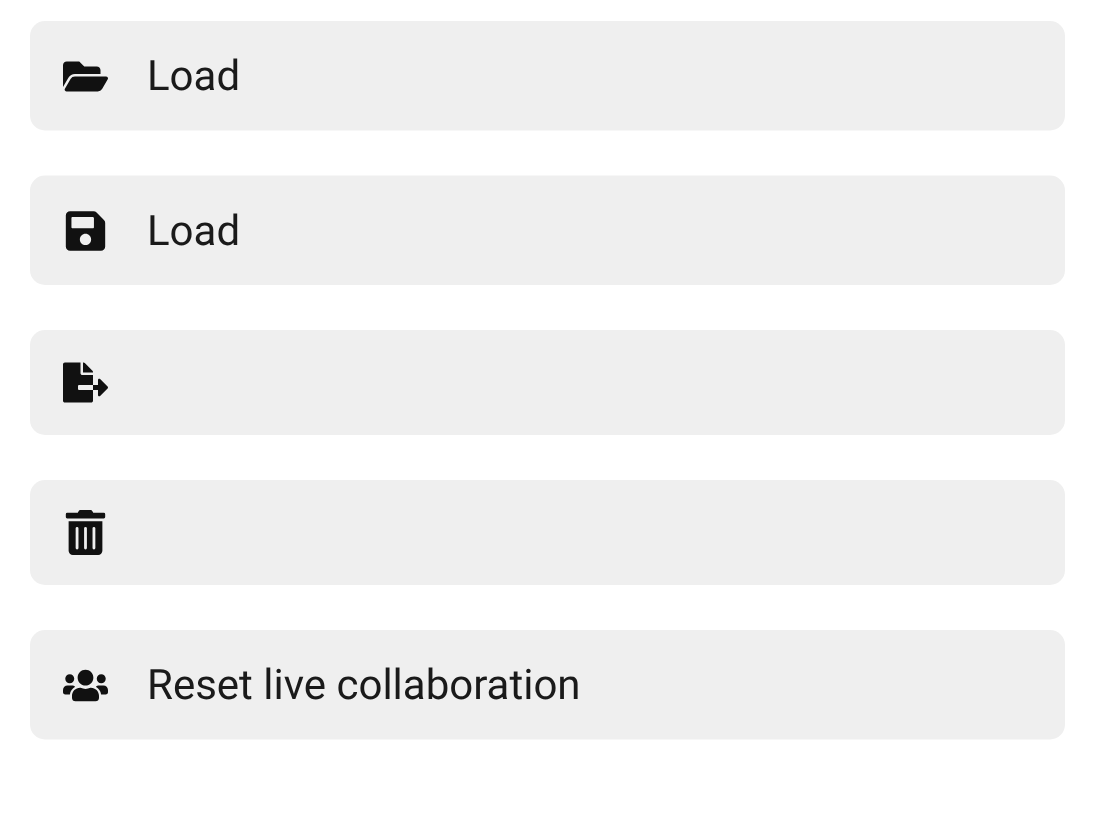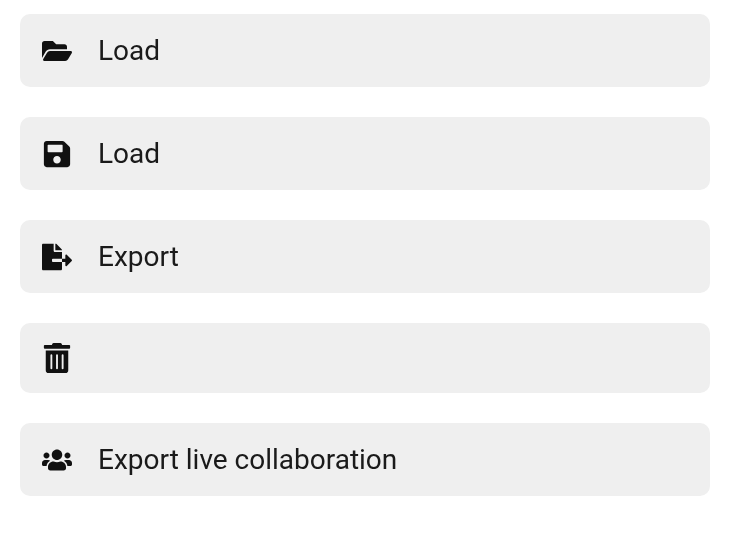--- a/index.html
+++ b/index.html
@@ -65,31 +65,30 @@
   </span>
   <span class="label">Load</span>
 </div>
 
 <div class="menu-item">
   <span class="icon">
     <svg viewBox="0 0 576 512">
         <path d="M384 121.9c0-6.3-2.5-12.4-7-16.9L279.1 7c-4.5-4.5-10.6-7-17-7H256v128h128zM571 308l-95.7-96.4c-10.1-10.1-27.4-3-27.4 11.3V288h-64v64h64v65.2c0 14.3 17.3 21.4 27.4 11.3L571 332c6.6-6.6 6.6-17.4 0-24zm-379 28v-32c0-8.8 7.2-16 16-16h176V160H248c-13.2 0-24-10.8-24-24V0H24C10.7 0 0 10.7 0 24v464c0 13.3 10.7 24 24 24h336c13.3 0 24-10.7 24-24V352H208c-8.8 0-16-7.2-16-16z"></path>
       </svg>
   </span>
-  <span class="label">Export</span>
 </div>
 
 <div class="menu-item">
   <span class="icon">
     <svg viewBox="0 0 448 512">
         <path d="M32 464a48 48 0 0 0 48 48h288a48 48 0 0 0 48-48V128H32zm272-256a16 16 0 0 1 32 0v224a16 16 0 0 1-32 0zm-96 0a16 16 0 0 1 32 0v224a16 16 0 0 1-32 0zm-96 0a16 16 0 0 1 32 0v224a16 16 0 0 1-32 0zM432 32H312l-9.4-18.7A24 24 0 0 0 281.1 0H166.8a23.72 23.72 0 0 0-21.4 13.3L136 32H16A16 16 0 0 0 0 48v32a16 16 0 0 0 16 16h416a16 16 0 0 0 16-16V48a16 16 0 0 0-16-16z"></path>
       </svg>
   </span>
 </div>
 
 <div class="menu-item">
   <span class="icon">
     <svg viewBox="0 0 640 512">
         <path d="M96 224c35.3 0 64-28.7 64-64s-28.7-64-64-64-64 28.7-64 64 28.7 64 64 64zm448 0c35.3 0 64-28.7 64-64s-28.7-64-64-64-64 28.7-64 64 28.7 64 64 64zm32 32h-64c-17.6 0-33.5 7.1-45.1 18.6 40.3 22.1 68.9 62 75.1 109.4h66c17.7 0 32-14.3 32-32v-32c0-35.3-28.7-64-64-64zm-256 0c61.9 0 112-50.1 112-112S381.9 32 320 32 208 82.1 208 144s50.1 112 112 112zm76.8 32h-8.3c-20.8 10-43.9 16-68.5 16s-47.6-6-68.5-16h-8.3C179.6 288 128 339.6 128 403.2V432c0 26.5 21.5 48 48 48h288c26.5 0 48-21.5 48-48v-28.8c0-63.6-51.6-115.2-115.2-115.2zm-223.7-13.4C161.5 263.1 145.6 256 128 256H64c-35.3 0-64 28.7-64 64v32c0 17.7 14.3 32 32 32h65.9c6.3-47.4 34.9-87.3 75.2-109.4z"></path>
       </svg>
   </span>
-  <span class="label">Export live collaboration</span>
+  <span class="label">Reset live collaboration</span>
 </div>
 
 </body></html>

